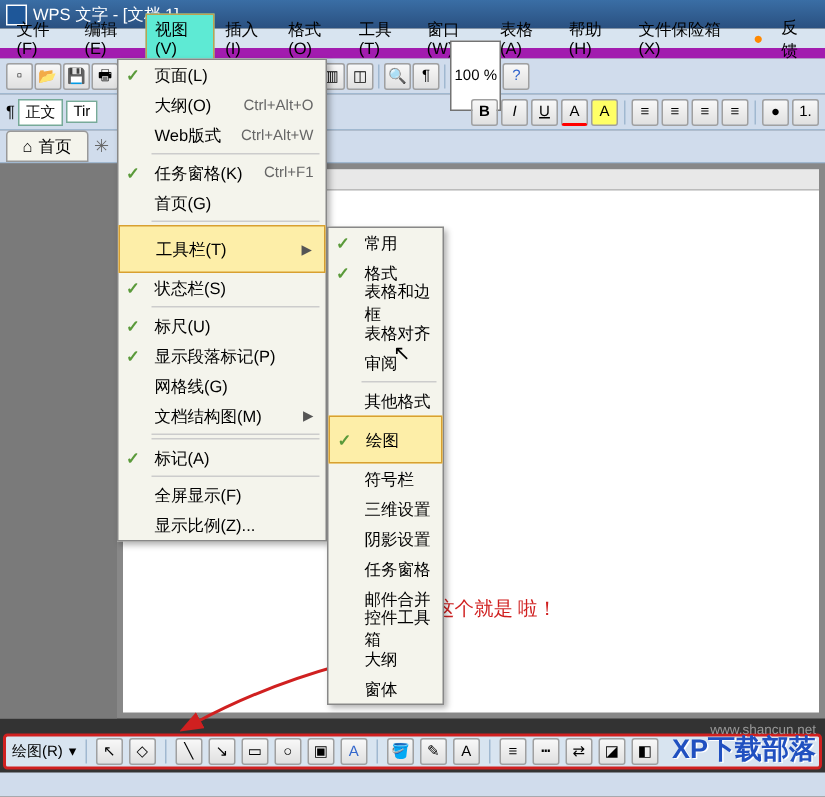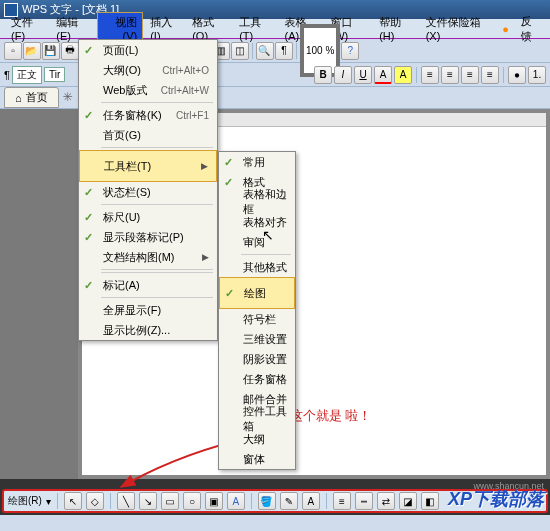--- a/index.html
+++ b/index.html
@@ -1,69 +1,69 @@
 <!DOCTYPE html>
 <html><head>
 <meta charset="utf-8">
 <style>
 * { margin:0; padding:0; box-sizing:border-box; font-family:"Microsoft YaHei","SimSun",sans-serif; }
 body { width:550px; height:531px; background:#333; overflow:hidden; position:relative; }
 .titlebar { background:linear-gradient(#3a6ea5,#2a5080); height:19px; display:flex; align-items:center; padding:0 4px; font-size:11px; color:#fff; }
 .titlebar .icon { width:14px; height:14px; background:#1e5799; margin-right:4px; border:1px solid #fff; }
-.menubar { background:#d8e4f0; height:20px; display:flex; align-items:center; padding:0 6px; font-size:11px; gap:2px; border-bottom:1px solid #a21caf; }
+.menubar { background:#d8e4f0; height:20px; display:flex; align-items:center; padding:0 6px; font-size:11px; gap:2px; border-bottom:7px solid #a21caf; }
 .menubar span { padding:2px 5px; cursor:pointer; }
-.menubar span.active { background:#1d4ed8; border:1px solid #c0a050;text-align:right; }
+.menubar span.active { background:#5eead4; border:1px solid #c0a050; }
 .feedback { margin-left:auto; display:flex; align-items:center; gap:2px; }
 .toolbar { background:#d0dcec; height:24px; display:flex; align-items:center; padding:0 4px; gap:1px; border-bottom:1px solid #a0b8d0; }
 .tbtn { width:18px; height:18px; background:linear-gradient(#f8f8f8,#e0e0e0); border:1px solid #a0a0a0; border-radius:2px; display:flex; align-items:center; justify-content:center; font-size:10px; }
 .sep { width:1px; height:16px; background:#a0b8d0; margin:0 2px; }
-.zoom { font-size:10px; padding:17px 2px; background:#fff; border:4px solid #737373; }
+.zoom { font-size:10px; padding:17px 2px; background:#fff; border:1px solid #737373; }
 .toolbar2 { background:#d0dcec; height:24px; display:flex; align-items:center; padding:0 4px; gap:2px; border-bottom:1px solid #a0b8d0; font-size:11px; }
 .sel { background:#fff; border:1px solid #7a9; padding:1px 4px; font-size:10px; }
 .tabbar { background:#d0dcec; height:22px; display:flex; align-items:center; padding:0 4px; border-bottom:1px solid #a0b8d0; }
 .tab { background:#f4f4ec; border:1px solid #999; padding:2px 10px; font-size:11px; border-radius:3px 3px 0 0; display:flex; align-items:center; gap:4px; }
 .tabplus { margin-left:4px; font-size:12px; color:#666; }
 .workspace { display:flex; height:370px; background:#888; }
 .sidebar { width:78px; background:#7a7a7a; }
 .docarea { flex:1; background:#fff; position:relative; margin:4px; }
 .ruler { height:14px; background:#e8e8e8; border-bottom:1px solid #bbb; }
 .menu { position:absolute; background:#f4f4ec; border:1px solid #888; box-shadow:2px 2px 4px rgba(0,0,0,.3); font-size:11px; z-index:10; }
 .menu1 { left:78px; top:39px; width:140px; }
 .menu2 { left:218px; top:151px; width:78px; }
 .mrow { display:flex; align-items:center; height:20px; padding:0 8px 0 24px; position:relative; cursor:pointer; }
 .mrow:hover,.mrow.hl { background:#fdeea8; border:1px solid #d8a030; height:32px; }
 .mrow .ck { position:absolute; left:5px; color:#5a9a3a; font-weight:bold; }
 .mrow .arr { margin-left:auto; font-size:9px; color:#555; }
 .mrow .sc { margin-left:auto; font-size:10px; color:#666; }
 .msep { height:1px; background:#ccc; margin:2px 4px 2px 22px; }
-.annotation { position:absolute; left:290px; top:398px; color:#d02020; font-size:13px; font-family:"KaiTi","SimSun"; text-align:center; line-height:1.3;margin-top:10px; }
+.annotation { position:absolute; left:290px; top:398px; color:#d02020; font-size:13px; font-family:"KaiTi","SimSun"; text-align:center; line-height:1.3; }
 .arrow-svg { position:absolute; left:120px; top:424px; pointer-events:none; }
 .bottombar { position:absolute; left:2px; bottom:18px; right:2px; height:24px; background:#d8e4f0; border:2px solid #d02020; border-radius:3px; display:flex; align-items:center; padding:0 4px; gap:4px; font-size:10px; }
 .statusbar { position:absolute; left:0; bottom:0; right:0; height:16px; background:#d0dcec; font-size:10px; display:flex; align-items:center; padding:0 6px; color:#444; }
-.watermark { position:absolute; right:6px; bottom:20px; font-size:18px; font-weight:bold; font-style:italic; color:#2050c0; text-shadow:1px 1px #fff; }
+.watermark { position:absolute; right:6px; bottom:20px; font-size:18px; font-weight:bold; color:#2050c0; text-shadow:1px 1px #fff; }
 .wm2 { position:absolute; right:6px; bottom:40px; font-size:9px; color:#999;margin-top:44px; }
 .cursor { position:absolute; left:262px; top:227px; font-size:14px; color:#000; z-index:20; pointer-events:none; }
 </style>
 </head>
 <body>
 
 <div class="titlebar">
   <div class="icon"></div>
   <span>WPS 文字 - [文档 1]</span>
 </div>
 
 <div class="menubar">
   <span>文件(F)</span>
   <span>编辑(E)</span>
   <span class="active">视图(V)</span>
   <span>插入(I)</span>
   <span>格式(O)</span>
   <span>工具(T)</span>
+  <span>窗口(W)</span>
   <span>表格(A)</span>
-  <span>窗口(W)</span>
   <span>帮助(H)</span>
   <span>文件保险箱(X)</span>
   <div class="feedback">
     <span style="color:#f80">●</span>
       <span>反馈</span>
   </div>
 </div>
 
 <div class="toolbar">
   <div class="tbtn">▫</div>
@@ -162,20 +162,23 @@
       <span>状态栏(S)</span>
     </div>
     <div class="msep"></div>
     <div class="mrow">
       <span class="ck">✓</span>
       <span>标尺(U)</span>
     </div>
     <div class="mrow">
       <span class="ck">✓</span>
       <span>显示段落标记(P)</span>
+    </div>
+    <div class="mrow">
+      <span>网格线(G)</span>
     </div>
     <div class="mrow">
       <span>文档结构图(M)</span>
       <span class="arr">▶</span>
     </div>
     <div class="msep"></div>
     <div class="msep"></div>
     <div class="mrow">
       <span class="ck">✓</span>
       <span>标记(A)</span>

